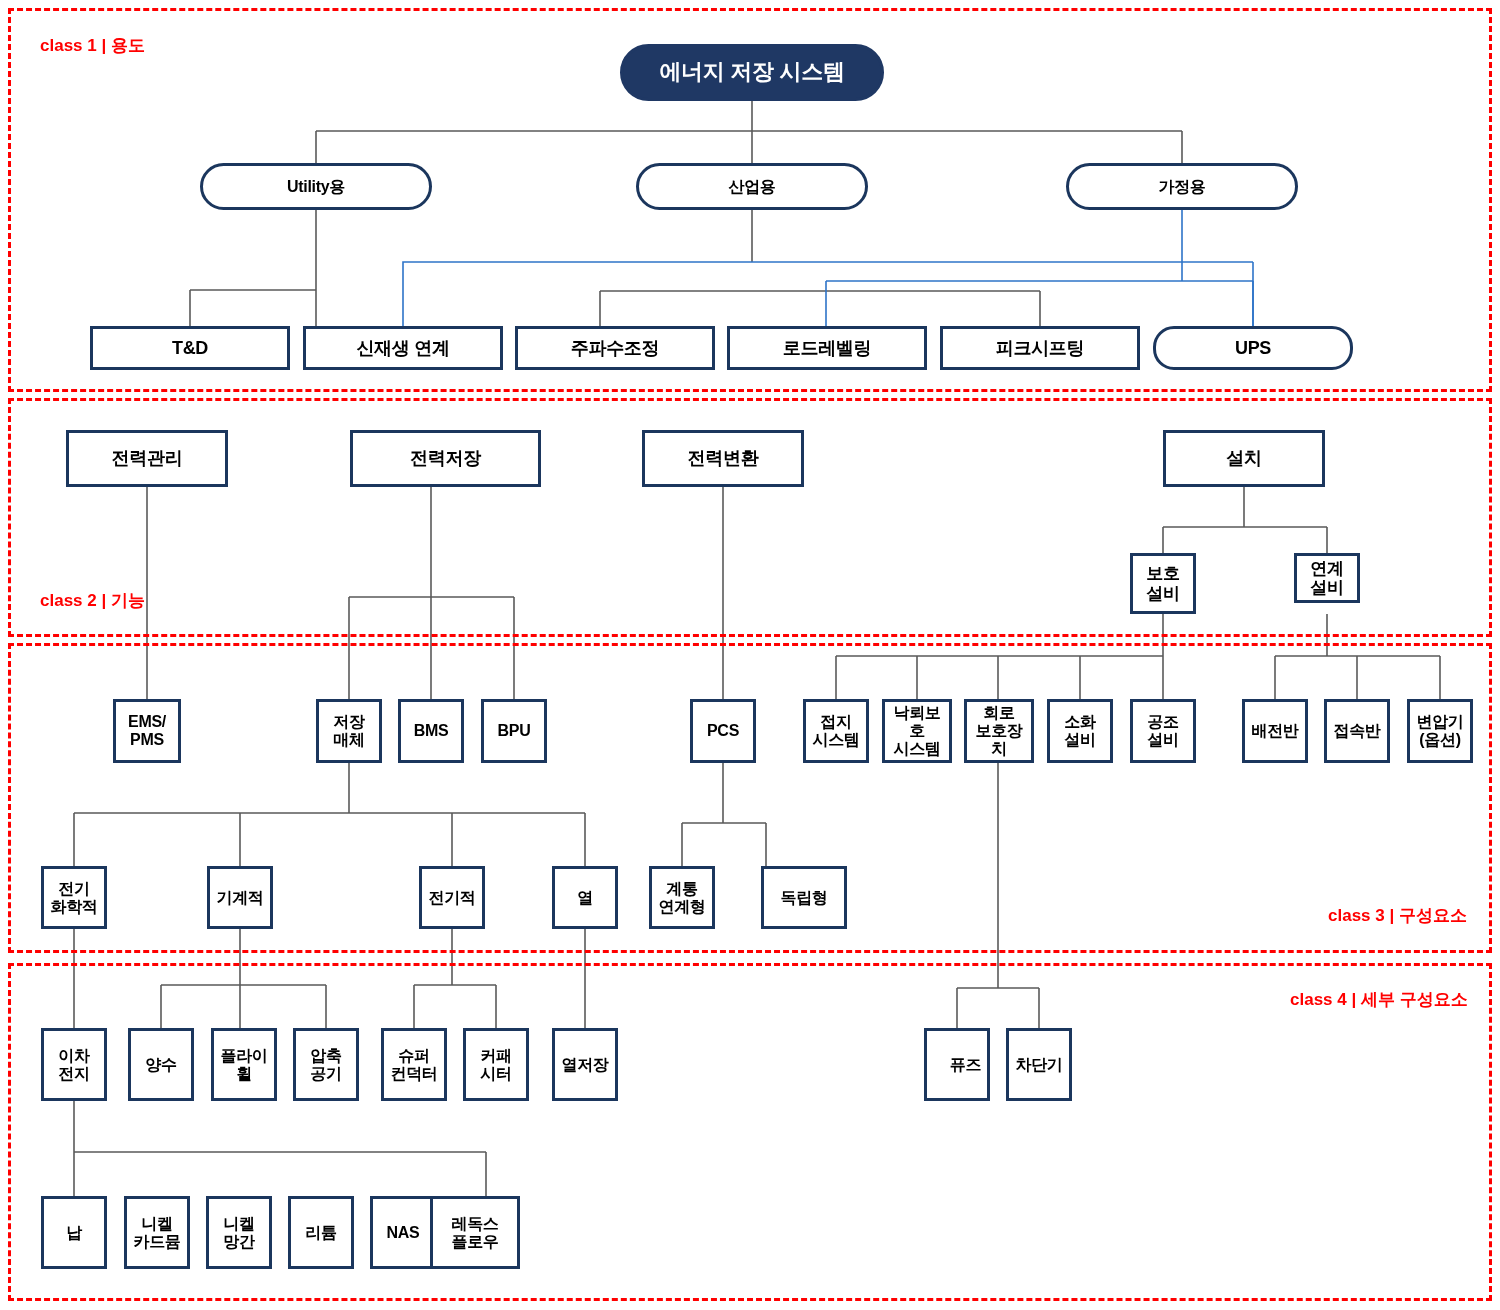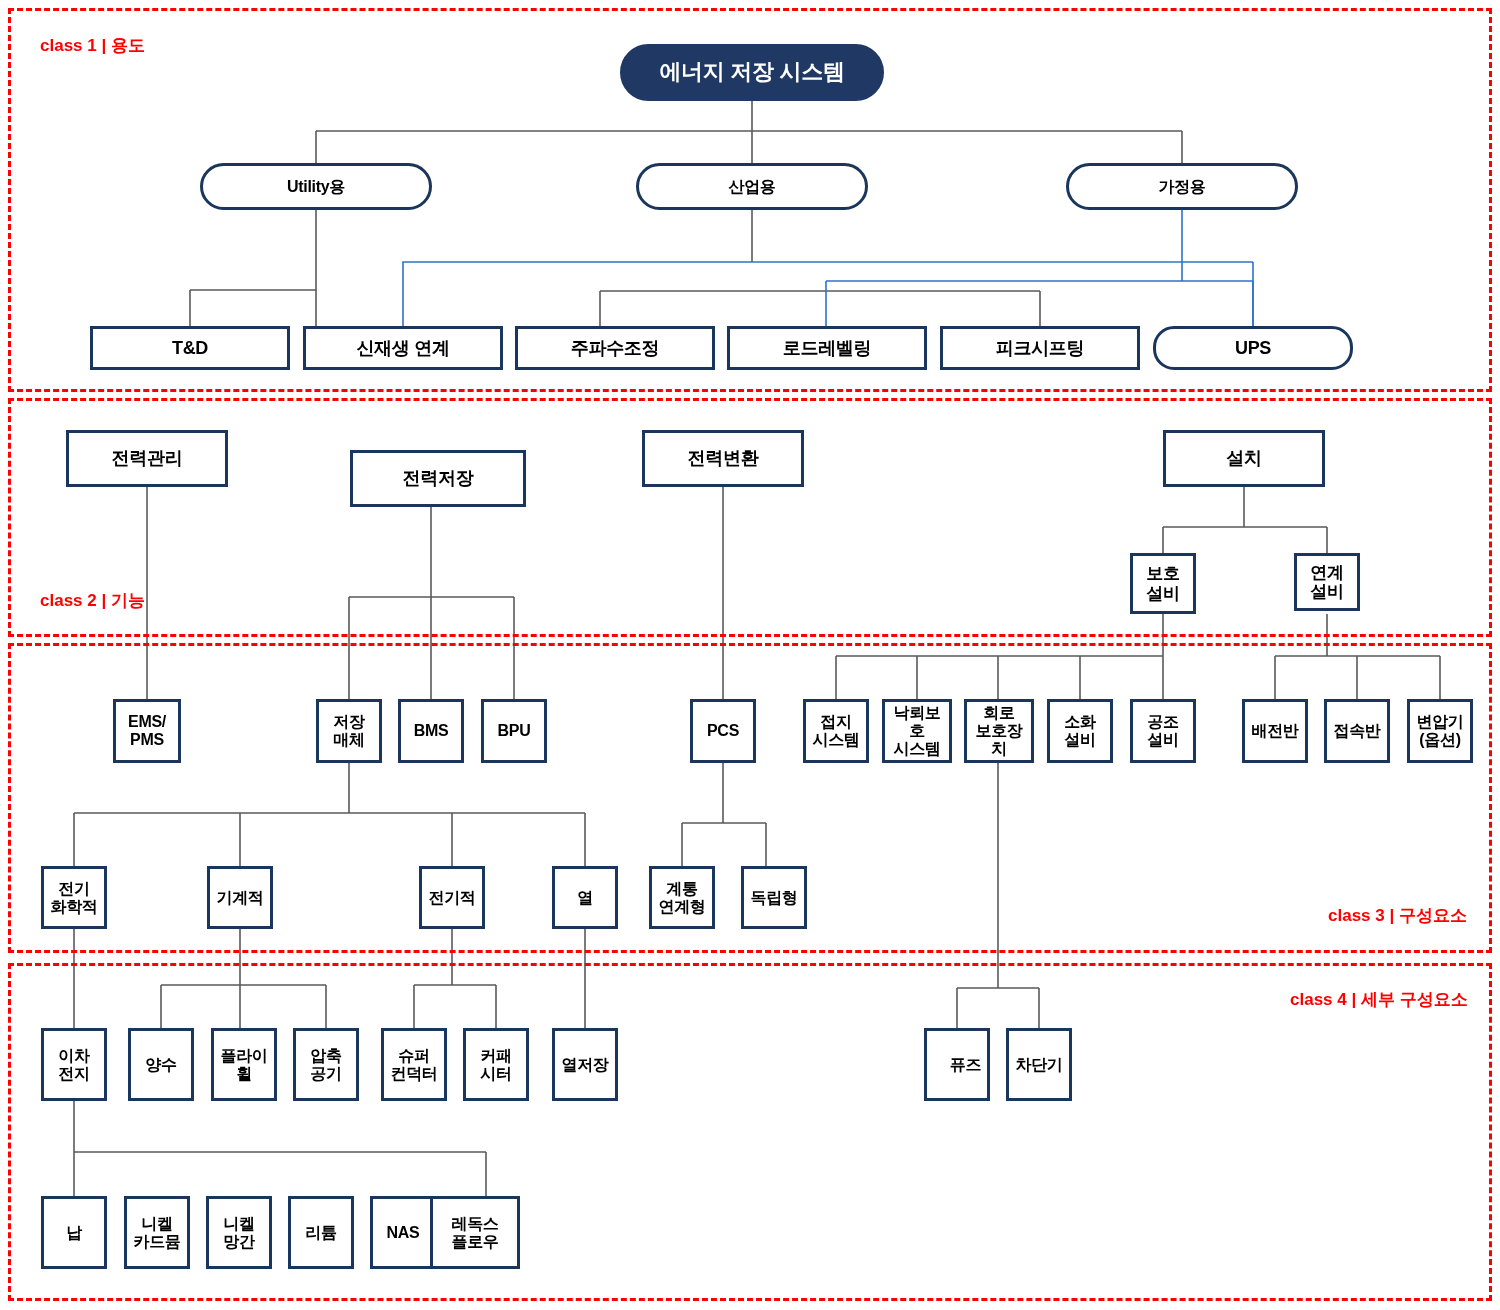--- a/index.html
+++ b/index.html
@@ -117,34 +117,34 @@
   <div class="node lg" style="left:940px;top:326px;width:200px;height:44px;">
     <span>피크시프팅</span>
   </div>
   <div class="node lg" style="left:1153px;top:326px;width:200px;height:44px;border-radius:21px;">
     <span>UPS</span>
   </div>
 
   <div class="node lg" style="left:66px;top:430px;width:162px;height:57px;">
     <span>전력관리</span>
   </div>
-  <div class="node lg" style="left:350px;top:430px;width:176px;height:57px;margin-top:20px;">
+  <div class="node lg" style="left:350px;top:430px;width:191px;height:57px;">
     <span>전력저장</span>
   </div>
   <div class="node lg" style="left:642px;top:430px;width:162px;height:57px;">
     <span>전력변환</span>
   </div>
   <div class="node lg" style="left:1163px;top:430px;width:162px;height:57px;">
     <span>설치</span>
   </div>
 
   <div class="node md" style="left:1130px;top:553px;width:66px;height:61px;">
     <span>보호<br>설비</span>
   </div>
-  <div class="node md" style="left:1294px;top:553px;width:66px;height:58px;">
+  <div class="node md" style="left:1294px;top:553px;width:66px;height:50px;">
     <span>연계<br>설비</span>
   </div>
 
   <div class="node sm" style="left:113px;top:699px;width:68px;height:64px;">
     <span>EMS/<br>PMS</span>
   </div>
   <div class="node sm" style="left:316px;top:699px;width:66px;height:64px;">
     <span>저장<br>매체</span>
   </div>
   <div class="node sm" style="left:398px;top:699px;width:66px;height:64px;">
@@ -192,21 +192,21 @@
   <div class="node sm" style="left:419px;top:866px;width:66px;height:63px;">
     <span>전기적</span>
   </div>
   <div class="node sm" style="left:552px;top:866px;width:66px;height:63px;">
     <span>열</span>
   </div>
 
   <div class="node sm" style="left:649px;top:866px;width:66px;height:63px;">
     <span>계통<br>연계형</span>
   </div>
-  <div class="node sm" style="left:741px;top:866px;width:66px;height:63px;">
+  <div class="node sm" style="left:761px;top:866px;width:86px;height:63px;">
     <span>독립형</span>
   </div>
 
   <div class="node sm" style="left:41px;top:1028px;width:66px;height:73px;">
     <span>이차<br>전지</span>
   </div>
   <div class="node sm" style="left:128px;top:1028px;width:66px;height:73px;">
     <span>양수</span>
   </div>
   <div class="node sm" style="left:211px;top:1028px;width:66px;height:73px;">

